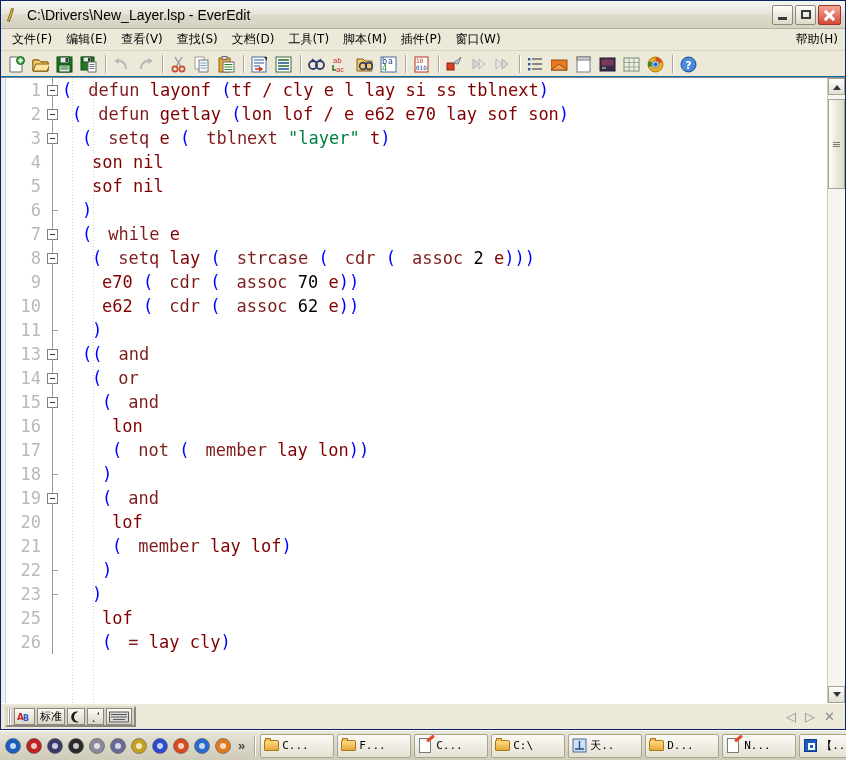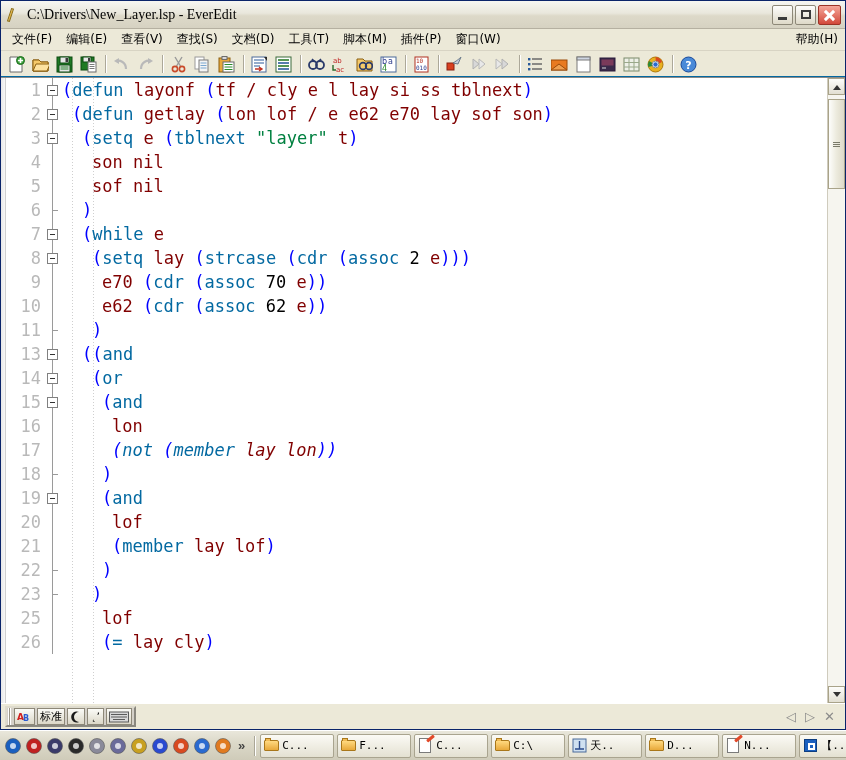--- a/index.html
+++ b/index.html
@@ -42,21 +42,21 @@
   }
   .title-icon .pen {
     position: absolute; left: 3px; top: 1px;
     width: 3px; height: 14px;
     background: linear-gradient(to right,#f2c94c,#e8a317);
     transform: rotate(18deg);
     border: 1px solid #8a6a10;
     box-sizing: border-box;
   }
   .title-text {
-    font-family: Liberation Serif, serif;
+    font-family: Liberation Sans, sans-serif;
     font-size: 14px;
     color: #000;
     letter-spacing: 0px;
     white-space: nowrap;
     flex: 1 1 auto;
     overflow: hidden;
   }
   .wbtns { display: flex; gap: 2px; align-items: center; padding-right: 2px; }
   .wbtn {
     width: 21px; height: 20px;
@@ -176,21 +176,21 @@
   .fold .endtick {
     position:absolute; left:8px; top:12px; width:6px; height:1px; background:#9a9a9a;
   }
   .codetext { flex: 1 1 auto; position: relative; padding-left: 1px; }
   
   .guides { position:absolute; left:60px; top:0; bottom:0; width:400px; pointer-events:none; }
   .guide { position:absolute; top:0; bottom:0; width:1px;
            background: repeating-linear-gradient(to bottom,#cfcfcf 0px,#cfcfcf 1px,transparent 1px,transparent 3px); }
 
   
-  .k  { color: #0369a1; }           
+  .k  { color: #7f1d1d; margin-left: 16px; }           
   .p  { color: #0000ff; }           
   .v  { color: #800000; }           
   .s  { color: #008040; }           
   .n  { color: #000000; }           
 
   .caret {
     display: inline-block;
     width: 1px; height: 18px;
     background: #000;
     vertical-align: -3px;
@@ -567,21 +567,21 @@
           <div class="line"><div class="lnum">6</div><div class="fold"><div class="vline"></div><div class="endtick"></div></div><div class="codetext" style="padding-left: 20px;"><span class="p">)</span></div></div>
           <div class="line"><div class="lnum">7</div><div class="fold"><div class="vline"></div><div class="box"></div></div><div class="codetext" style="padding-left: 20px;"><span class="p">(</span><span class="k">while</span><span class="v"> e</span></div></div>
           <div class="line"><div class="lnum">8</div><div class="fold"><div class="vline"></div><div class="box"></div></div><div class="codetext" style="padding-left: 30px;"><span class="p">(</span><span class="k">setq</span><span class="v"> lay </span><span class="p">(</span><span class="k">strcase</span><span class="v"> </span><span class="p">(</span><span class="k">cdr</span><span class="v"> </span><span class="p">(</span><span class="k">assoc</span><span class="v"> </span><span class="n">2</span><span class="v"> e</span><span class="p">)))</span></div></div>
           <div class="line"><div class="lnum">9</div><div class="fold"><div class="vline"></div></div><div class="codetext" style="padding-left: 40px;"><span class="v">e70 </span><span class="p">(</span><span class="k">cdr</span><span class="v"> </span><span class="p">(</span><span class="k">assoc</span><span class="v"> </span><span class="n">70</span><span class="v"> e</span><span class="p">))</span></div></div>
           <div class="line"><div class="lnum">10</div><div class="fold"><div class="vline"></div></div><div class="codetext" style="padding-left: 40px;"><span class="v">e62 </span><span class="p">(</span><span class="k">cdr</span><span class="v"> </span><span class="p">(</span><span class="k">assoc</span><span class="v"> </span><span class="n">62</span><span class="v"> e</span><span class="p">))</span></div></div>
           <div class="line"><div class="lnum">11</div><div class="fold"><div class="vline"></div><div class="endtick"></div></div><div class="codetext" style="padding-left: 30px;"><span class="p">)</span></div></div>
           <div class="line"><div class="lnum">13</div><div class="fold"><div class="vline"></div><div class="box"></div></div><div class="codetext" style="padding-left: 20px;"><span class="p">((</span><span class="k">and</span></div></div>
           <div class="line"><div class="lnum">14</div><div class="fold"><div class="vline"></div><div class="box"></div></div><div class="codetext" style="padding-left: 30px;"><span class="p">(</span><span class="k">or</span></div></div>
           <div class="line"><div class="lnum">15</div><div class="fold"><div class="vline"></div><div class="box"></div></div><div class="codetext" style="padding-left: 40px;"><span class="p">(</span><span class="k">and</span></div></div>
           <div class="line"><div class="lnum">16</div><div class="fold"><div class="vline"></div></div><div class="codetext" style="padding-left: 50px;"><span class="v">lon</span></div></div>
-          <div class="line"><div class="lnum">17</div><div class="fold"><div class="vline"></div></div><div class="codetext" style="padding-left: 50px; font-style: italic;"><span class="p">(</span><span class="k">not</span><span class="v"> </span><span class="p">(</span><span class="k">member</span><span class="v"> lay lon</span><span class="p">))</span></div></div>
+          <div class="line"><div class="lnum">17</div><div class="fold"><div class="vline"></div></div><div class="codetext" style="padding-left: 50px;"><span class="p">(</span><span class="k">not</span><span class="v"> </span><span class="p">(</span><span class="k">member</span><span class="v"> lay lon</span><span class="p">))</span></div></div>
           <div class="line"><div class="lnum">18</div><div class="fold"><div class="vline"></div><div class="endtick"></div></div><div class="codetext" style="padding-left: 40px;"><span class="p">)</span></div></div>
           <div class="line"><div class="lnum">19</div><div class="fold"><div class="vline"></div><div class="box"></div></div><div class="codetext" style="padding-left: 40px;"><span class="p">(</span><span class="k">and</span></div></div>
           <div class="line"><div class="lnum">20</div><div class="fold"><div class="vline"></div></div><div class="codetext" style="padding-left: 50px;"><span class="v">lof</span></div></div>
           <div class="line"><div class="lnum">21</div><div class="fold"><div class="vline"></div></div><div class="codetext" style="padding-left: 50px;"><span class="p">(</span><span class="k">member</span><span class="v"> lay lof</span><span class="p">)</span></div></div>
           <div class="line"><div class="lnum">22</div><div class="fold"><div class="vline"></div><div class="endtick"></div></div><div class="codetext" style="padding-left: 40px;"><span class="p">)</span></div></div>
           <div class="line"><div class="lnum">23</div><div class="fold"><div class="vline"></div><div class="endtick"></div></div><div class="codetext" style="padding-left: 30px;"><span class="p">)</span></div></div>
           <div class="line"><div class="lnum">25</div><div class="fold"><div class="vline"></div></div><div class="codetext" style="padding-left: 40px;"><span class="v">lof</span></div></div>
           <div class="line"><div class="lnum">26</div><div class="fold"><div class="vline"></div></div><div class="codetext" style="padding-left: 40px;"><span class="p">(</span><span class="k">=</span><span class="v"> lay cly</span><span class="p">)</span></div></div>
         </div>
 

